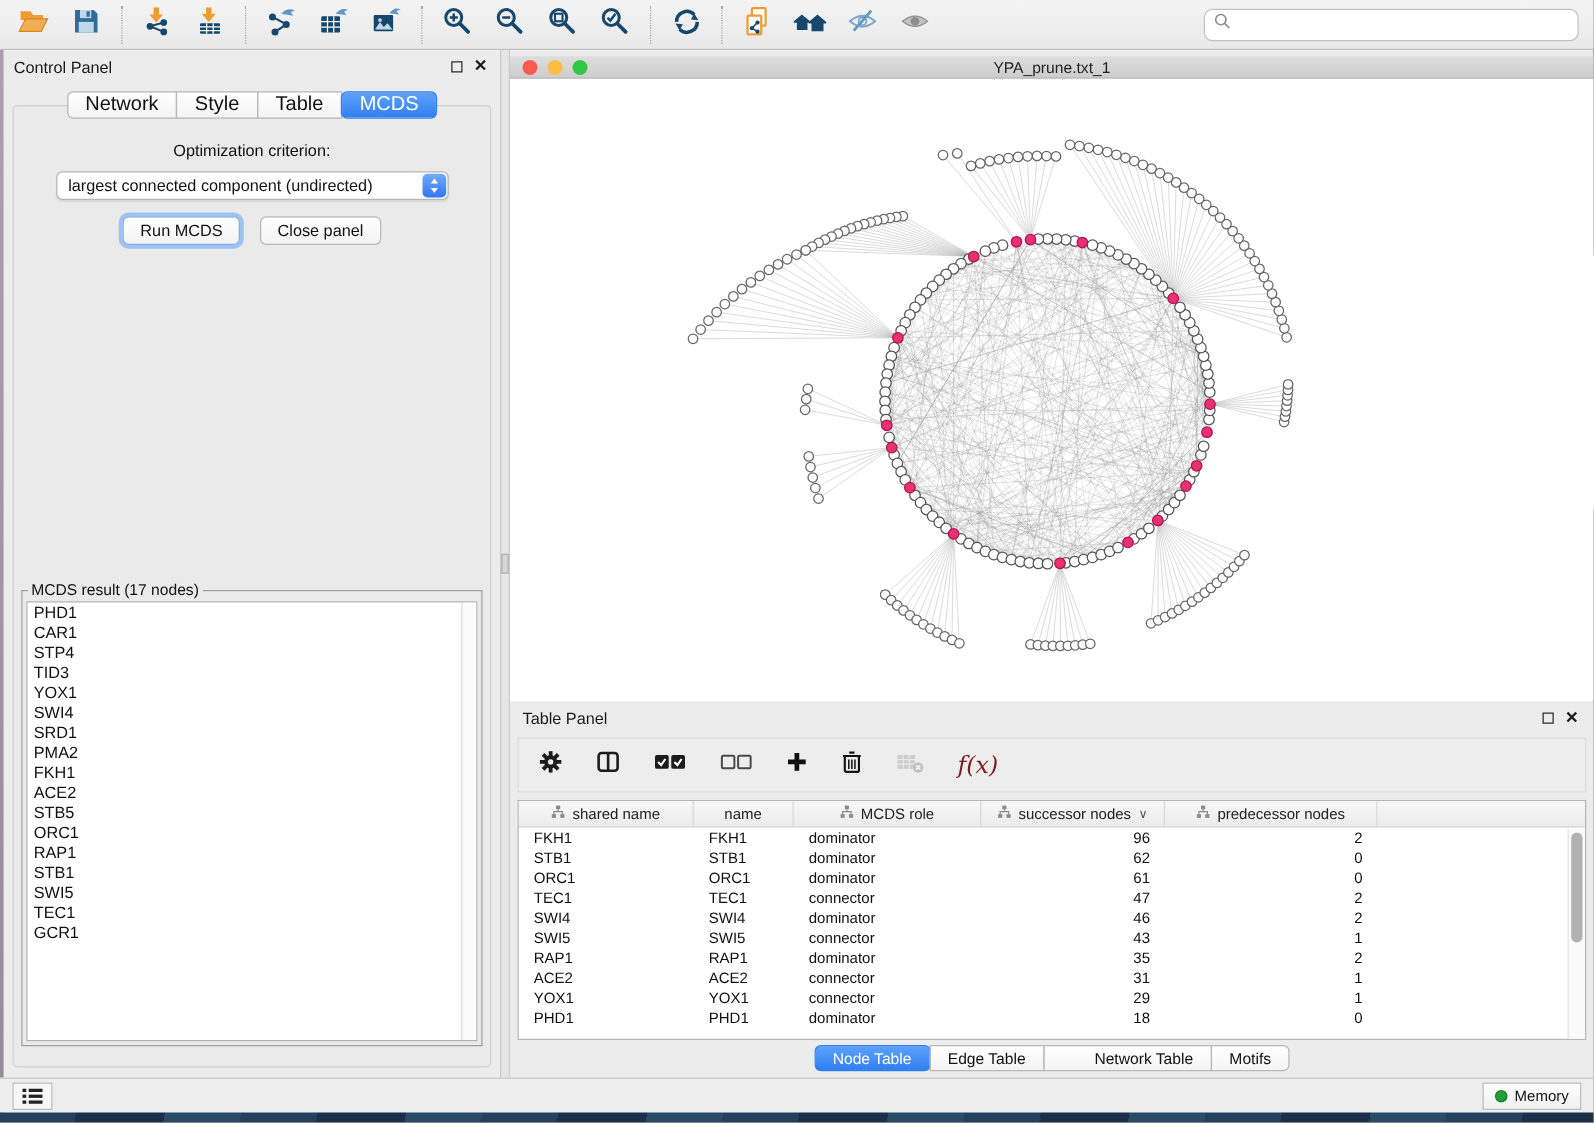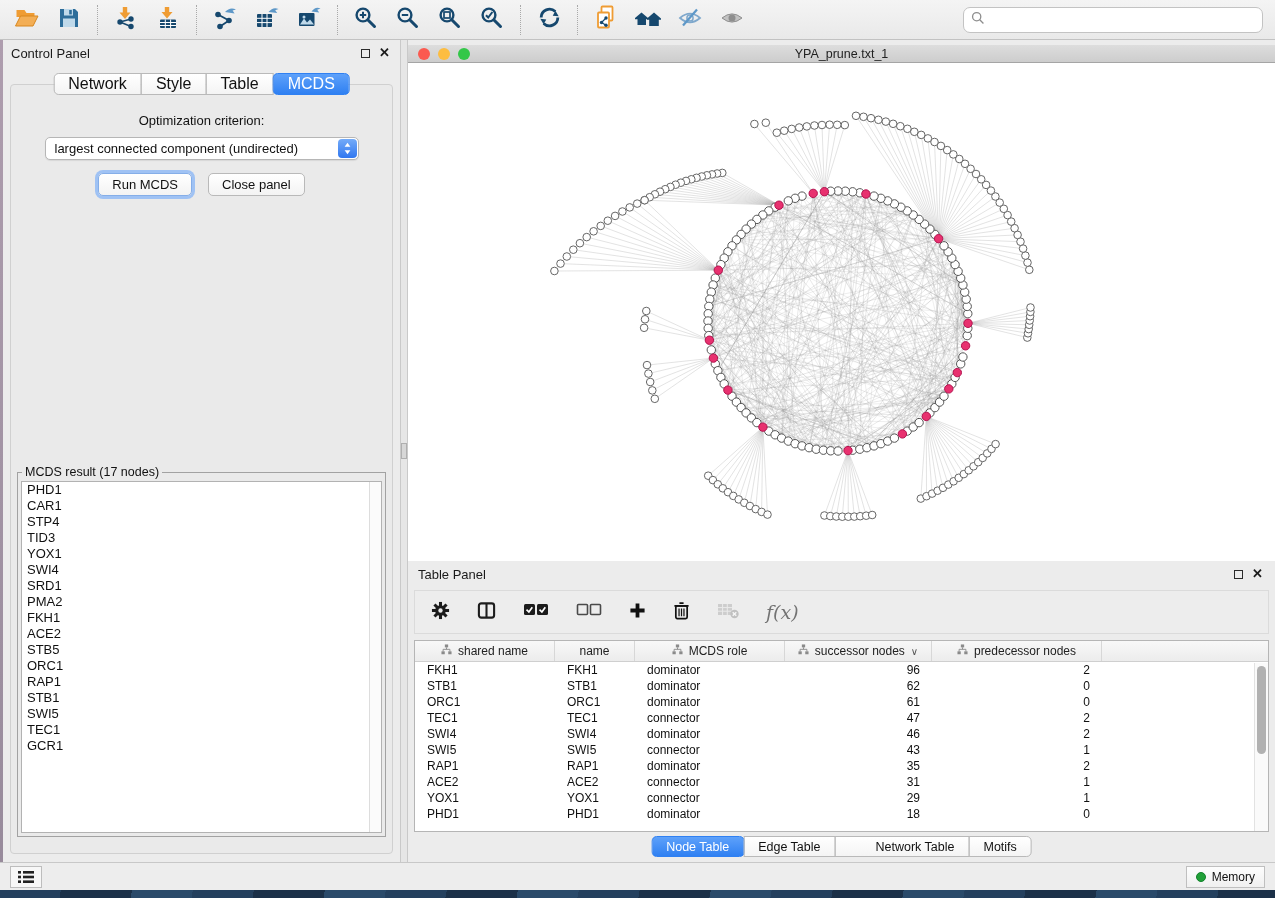--- a/index.html
+++ b/index.html
@@ -64,21 +64,21 @@
   .traffic { display:flex; gap:8px; margin-left:10px; }
   .tl { width:12px; height:12px; border-radius:50%; }
   .net-title { position:absolute; left:0; right:0; text-align:center; font-size:12.5px; color:#222; }
   .net-view { position:relative; height:498px; background:#fff; overflow:hidden; }
   
   .table-window { position:absolute; left:408px; top:562px; right:0; bottom:36px; background:#ECECEC; }
   .tbl-title-row { height:24px; display:flex; align-items:center; padding:0 12px 0 10px; }
   .tbl-strip { position:absolute; left:6px; right:6px; top:28px; height:44px;
     background:#EDEDED; border:1px solid #DBDBDB; display:flex; align-items:center; padding-left:16px; gap:27px; }
   .tstrip-btn { display:flex; align-items:center; justify-content:center; }
-  .fx-label { font-family:"DejaVu Serif",serif; font-style:italic; font-size:19px; color:#737373; }
+  .fx-label { font-family:"DejaVu Serif",serif; font-style:italic; font-size:19px; color:#7f1d1d; }
   .tbl-container { position:absolute; left:6px; right:6px; top:78px; bottom:30px;
     background:#fff; border:1px solid #B5B5B5; overflow:hidden; }
   .tbl-header { display:flex; height:21px; background:linear-gradient(#F8F8F8,#ECECEC); border-bottom:1px solid #CFCFCF; }
   .th-cell { display:flex; align-items:center; justify-content:center; gap:6px; border-right:1px solid #D7D7D7;
     font-size:12px; color:#222; overflow:hidden; white-space:nowrap; }
   .sort-chip { font-size:10px; color:#555; }
   .tbl-row { display:flex; height:16px; }
   .td-cell { font-size:12px; line-height:16px; white-space:nowrap; overflow:hidden; }
   .td-left { padding-left:12px; text-align:left; }
   .td-right { padding-right:12px; text-align:right; }

